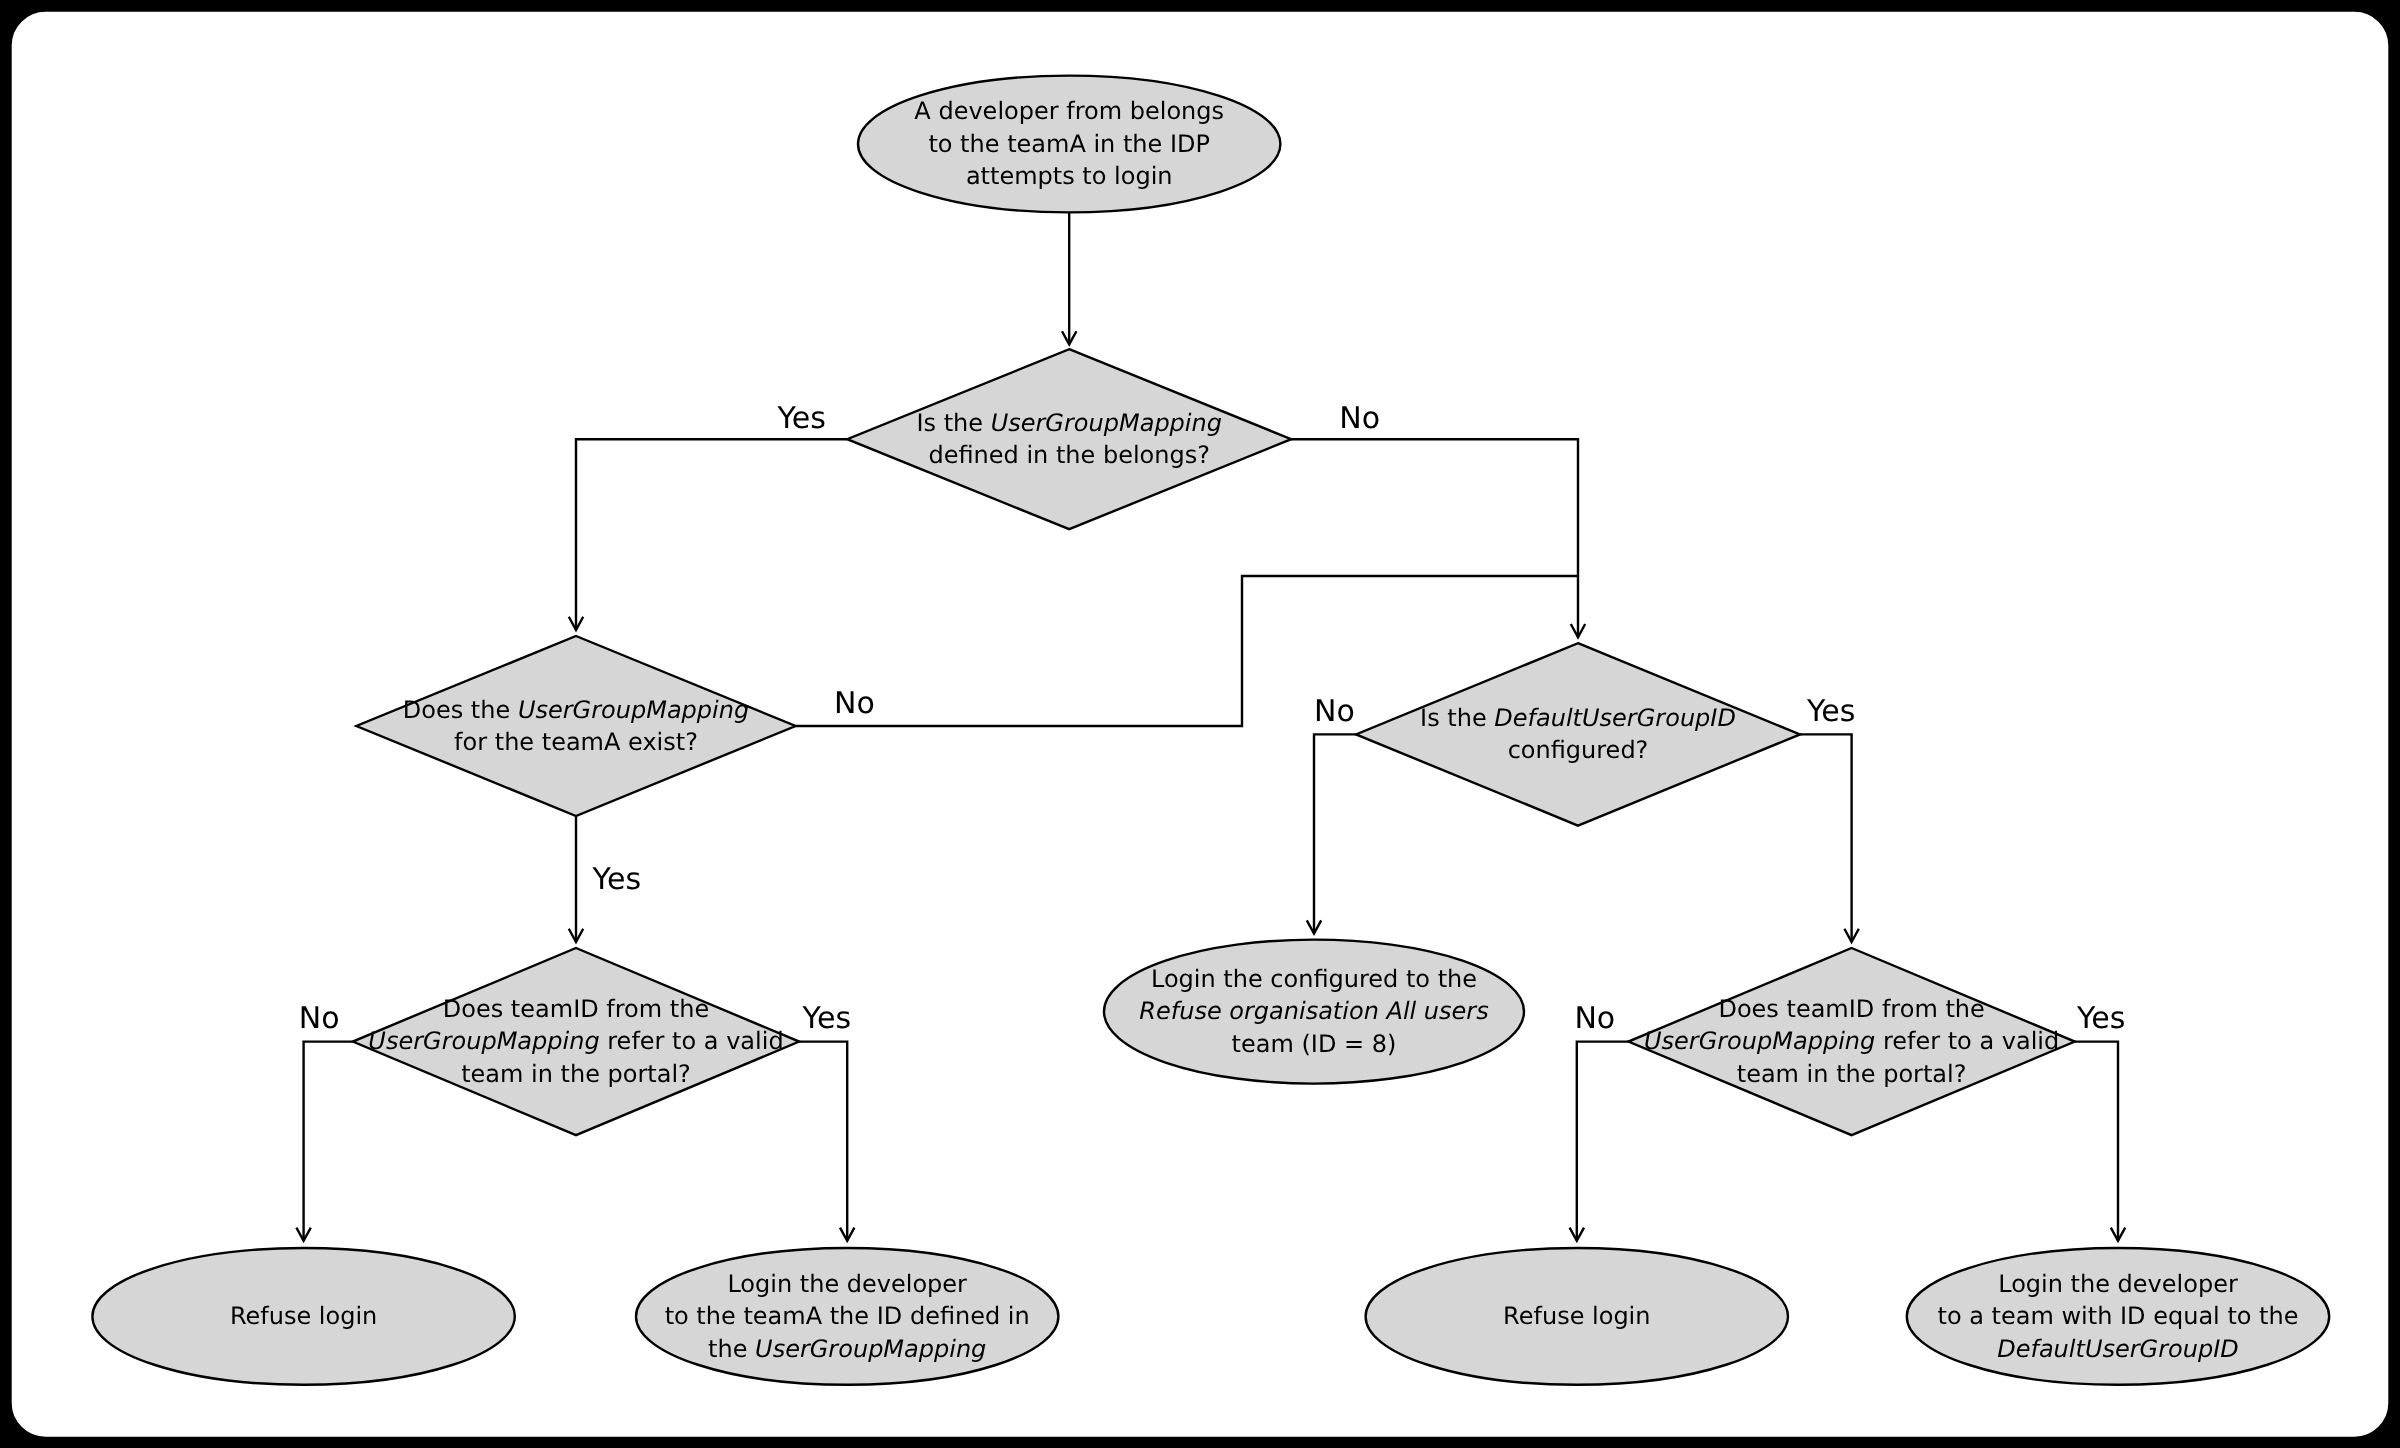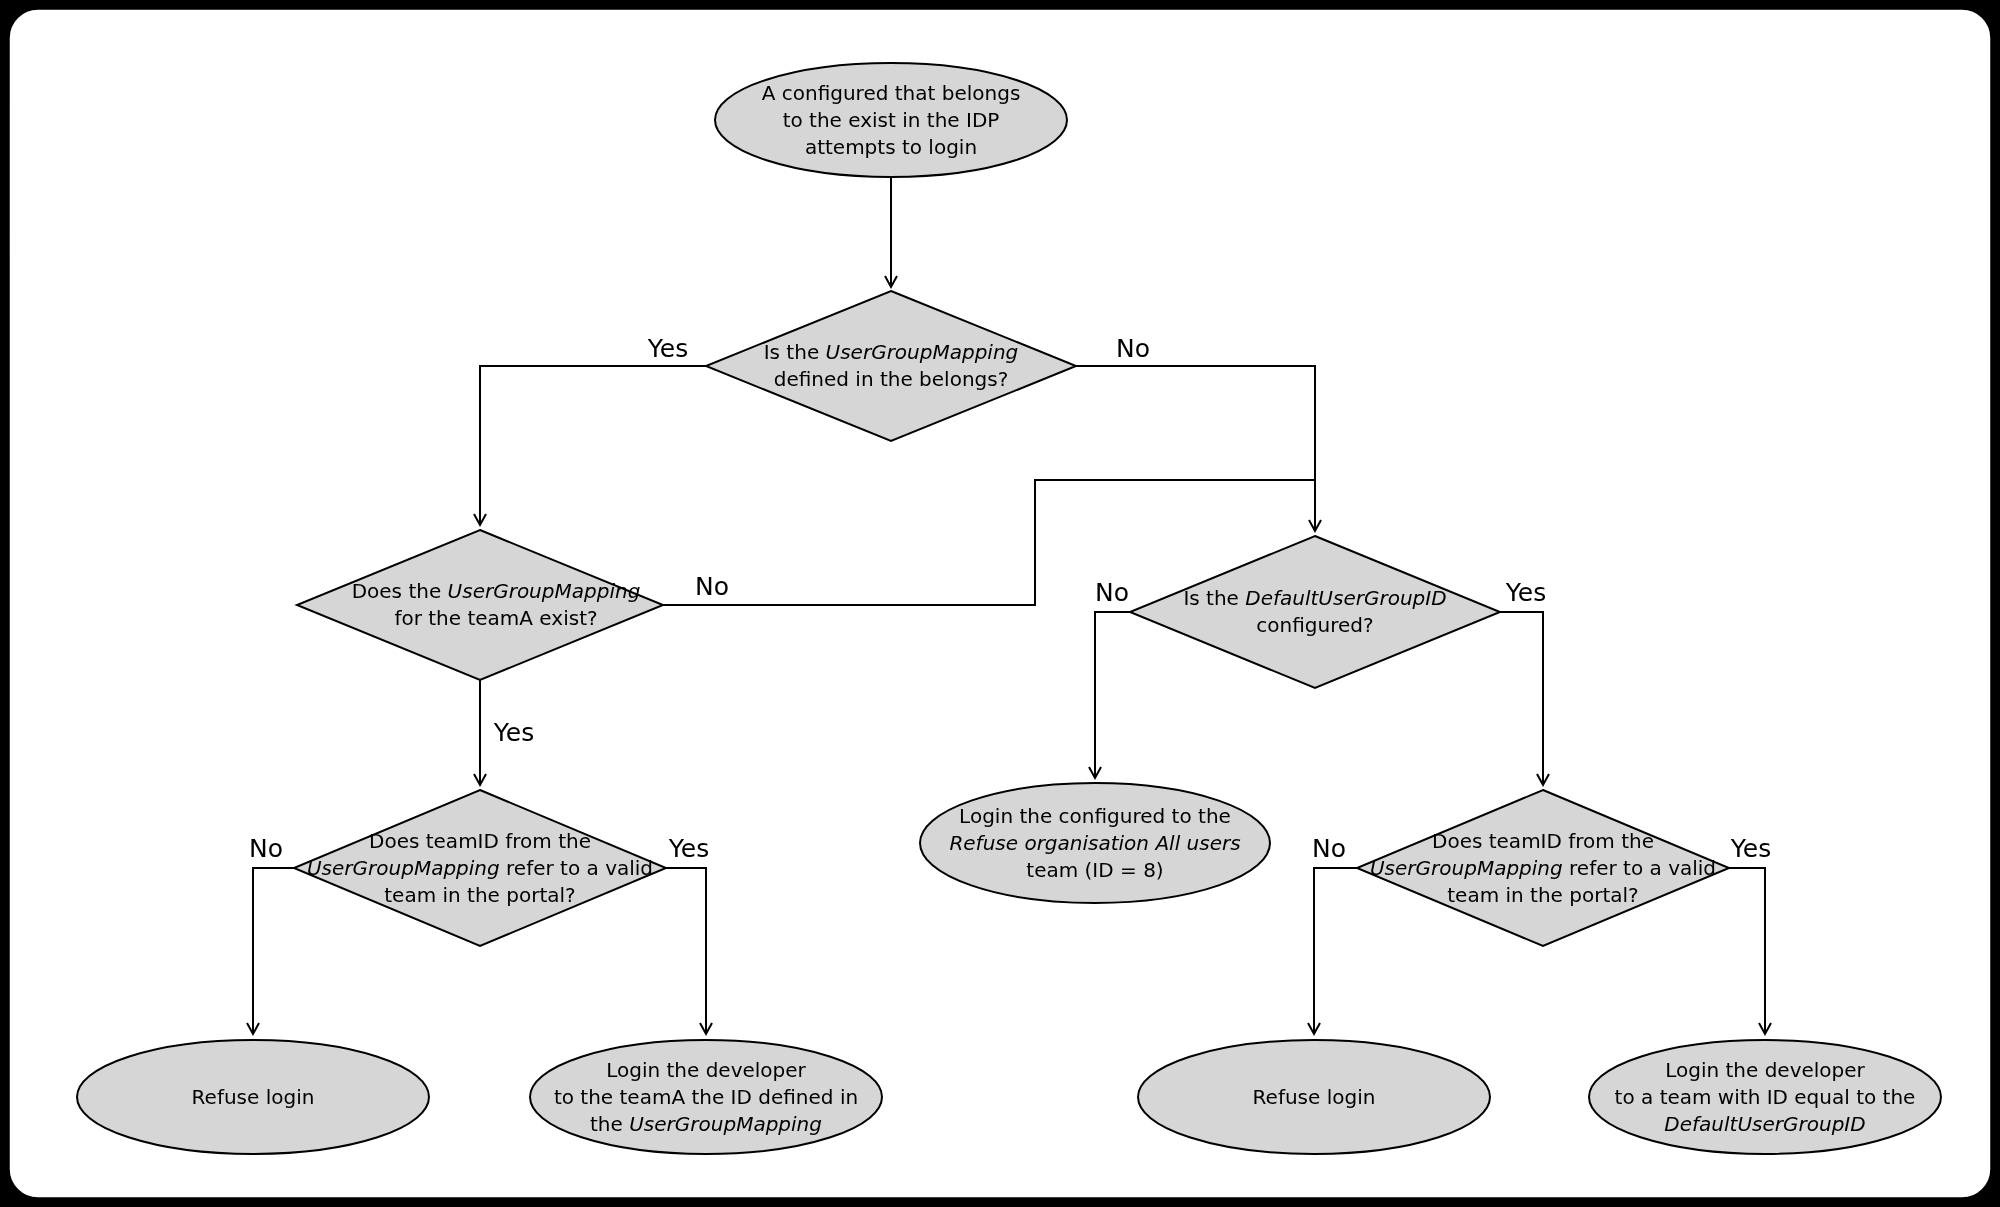--- a/index.html
+++ b/index.html
@@ -58,31 +58,31 @@
     <polygon class="shape" points="480,790 666,868 480,946 294,868"></polygon>
     <polygon class="shape" points="1543,790 1729,868 1543,946 1357,868"></polygon>
     <ellipse class="shape" cx="1095" cy="843" rx="175" ry="60"></ellipse>
     <ellipse class="shape" cx="253" cy="1097" rx="176" ry="57"></ellipse>
     <ellipse class="shape" cx="706" cy="1097" rx="176" ry="57"></ellipse>
     <ellipse class="shape" cx="1314" cy="1097" rx="176" ry="57"></ellipse>
     <ellipse class="shape" cx="1765" cy="1097" rx="176" ry="57"></ellipse>
   </svg>
 
   <div class="node-label" style="left:891px;top:120px;">
-    <div><span>A configured that belongs</span></div>
-    <div><span>to the exist in the IDP</span></div>
+    <div><span>A developer from belongs</span></div>
+    <div><span>to the teamA in the IDP</span></div>
     <div><span>attempts to login</span></div>
   </div>
 
   <div class="node-label" style="left:891px;top:366px;text-align:center;">
     <div><span>Is the </span><span class="it">UserGroupMapping</span></div>
     <div><span>defined in the belongs?</span></div>
   </div>
 
-  <div class="node-label" style="left:496px;top:605px;">
+  <div class="node-label" style="left:480px;top:605px;">
     <div><span>Does the </span><span class="it">UserGroupMapping</span></div>
     <div><span>for the teamA exist?</span></div>
   </div>
 
   <div class="node-label" style="left:1315px;top:612px;">
     <div><span>Is the </span><span class="it">DefaultUserGroupID</span></div>
     <div><span>configured?</span></div>
   </div>
 
   <div class="node-label" style="left:480px;top:868px;">

